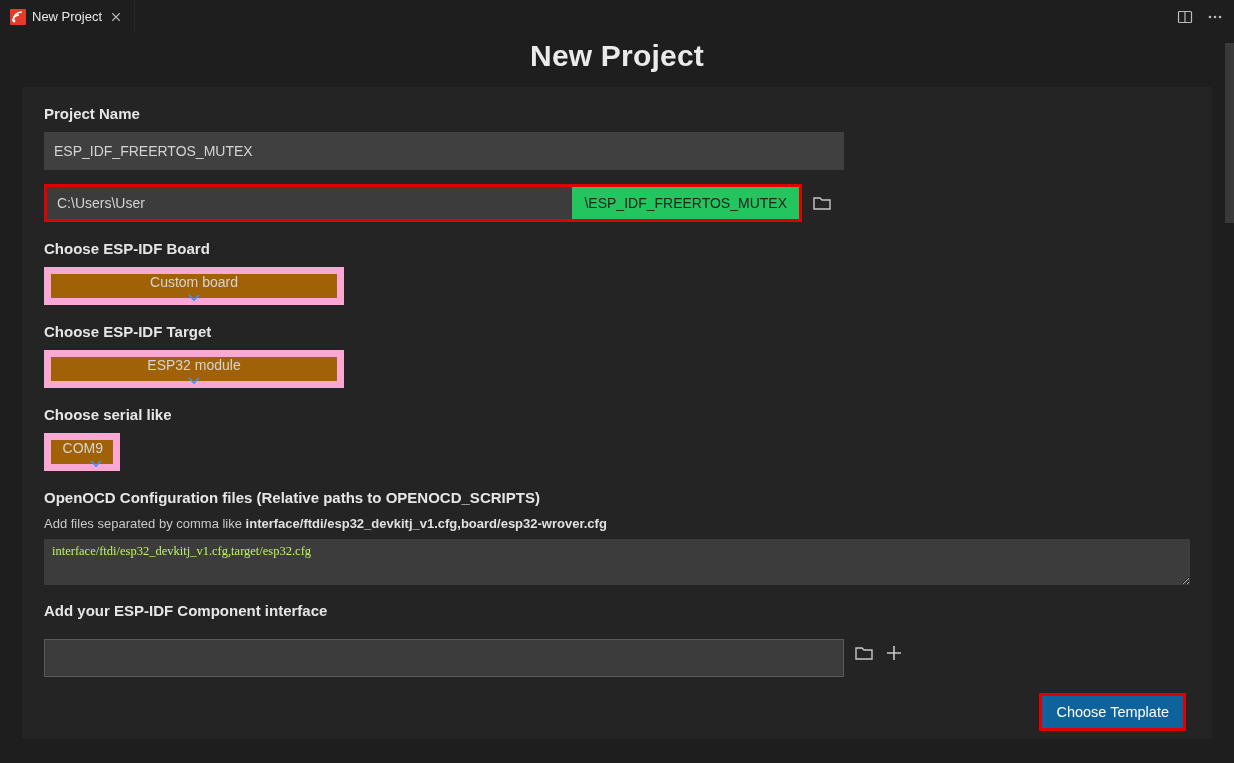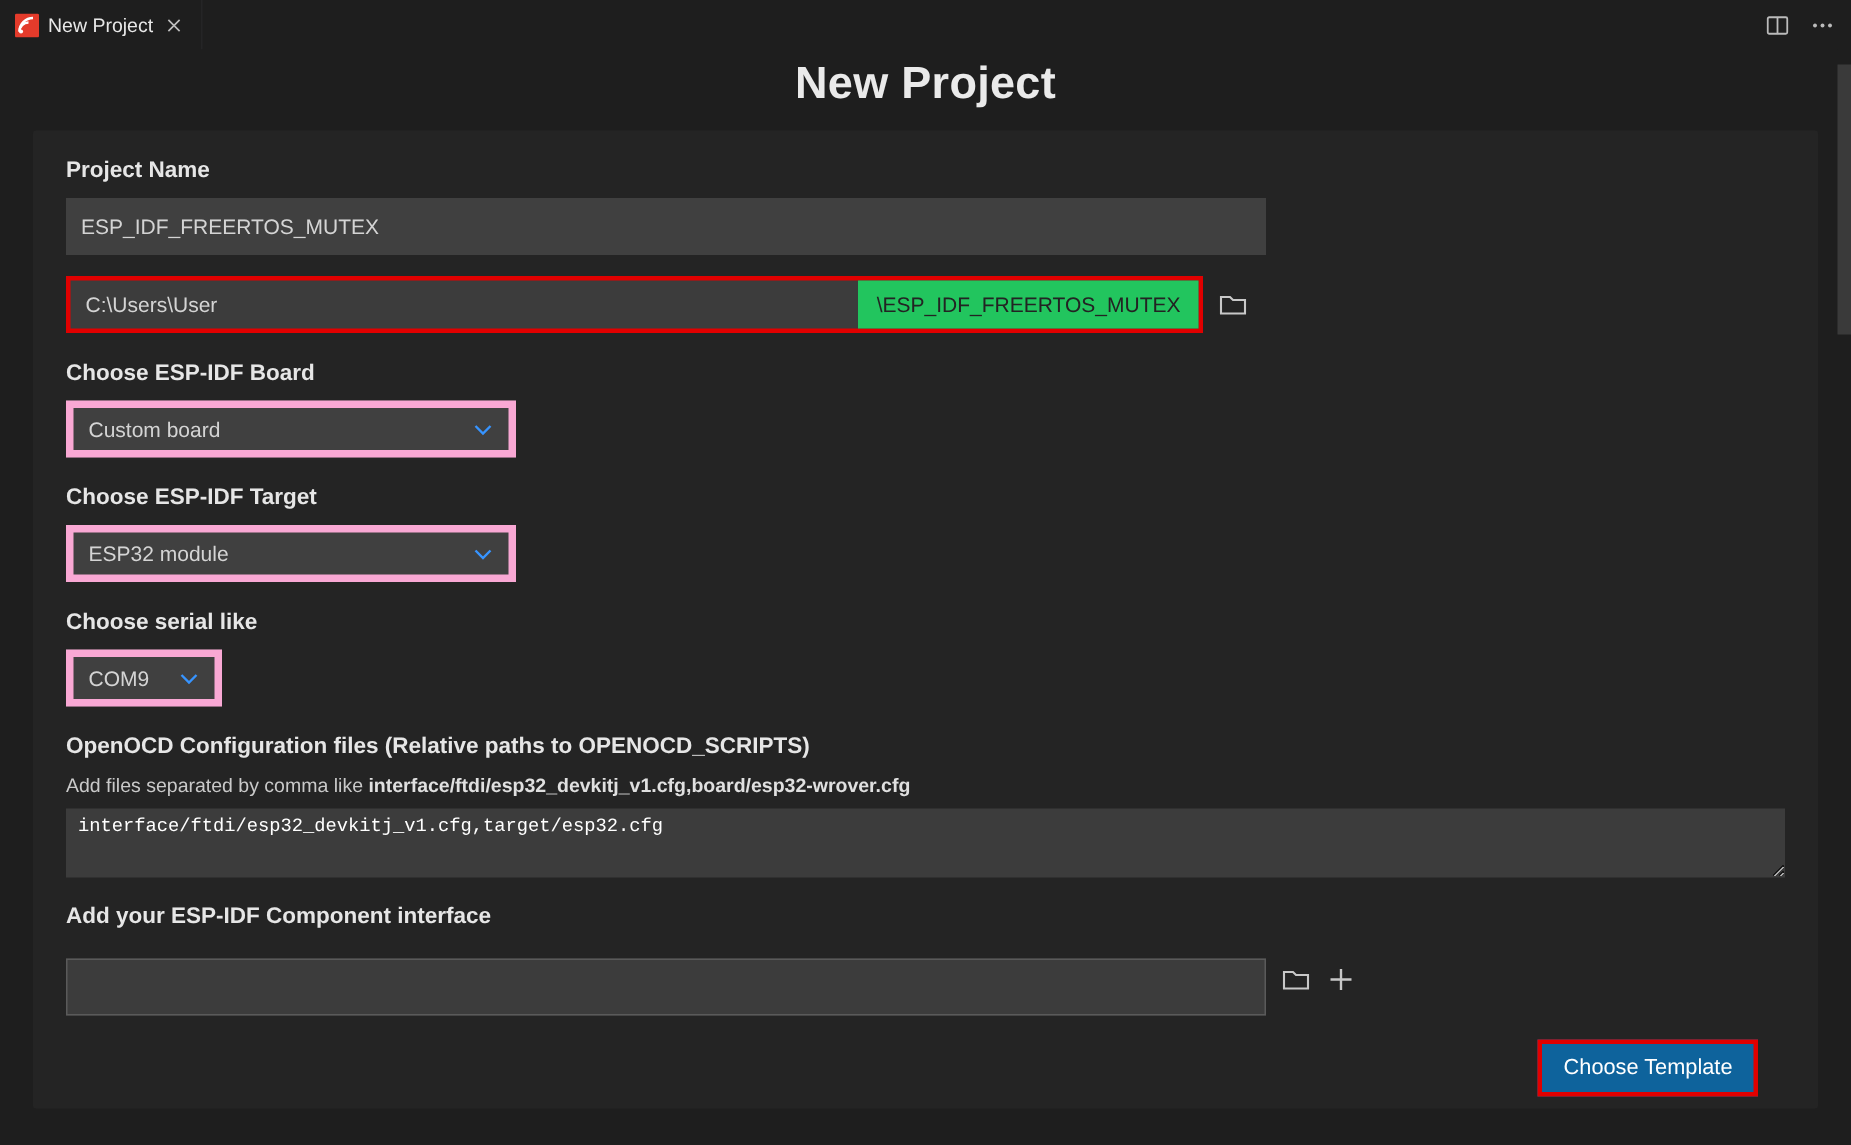--- a/index.html
+++ b/index.html
@@ -127,68 +127,69 @@
     white-space: nowrap;
   }
   .folder-icon {
     width: 20px; height: 20px;
     color: #c8c8c8; cursor: pointer;
   }
 
   
   .select {
     height: 38px;
-    background: #404040;
-    border: 5px solid #f9a8d4;
+    background: #a16207;
+    border: 7px solid #f9a8d4;
     display: flex; align-items: center; justify-content: space-between;
     padding: 0 10px;
     color: #d4d4d4; font-size: 14px;
     cursor: pointer;
+    flex-direction: column;
   }
   .select.w300 { width: 300px; }
-  .select.w96  { width: 104px; }
+  .select.w96  { width: 76px; align-items: flex-end; }
   .chevron {
     width: 14px; height: 14px; color: #3794ff;
   }
 
   .spacer-18 { height: 18px; }
   .spacer-14 { height: 14px; }
 
   .hint-line { color: #c9c9c9; font-size: 13px; margin-top: 6px; }
   .hint-line b { font-weight: 600; color: #e0e0e0; }
 
   .textarea {
     margin-top: 8px;
     width: 100%;
     height: 46px;
     background: #3c3c3c;
     border: none; outline: none; resize: vertical;
-    color: #ffffff; font-size: 12.5px;
+    color: #bef264; font-size: 12.5px;
     padding: 5px 8px;
-    font-family: Liberation Mono, monospace;
+    font-family: Liberation Serif, serif;
   }
 
   .component-input {
     margin-top: 10px;
     width: 800px; height: 38px;
     background: #3c3c3c;
     border: 1px solid #5a5a5a;
     color: #d4d4d4; font-size: 14px;
     padding: 0 10px; outline: none;
   }
 
   .plus-btn {
     width: 20px; height: 20px;
     display: flex; align-items: center; justify-content: center;
     color: #c8c8c8; cursor: pointer;
   }
 
   .primary-btn {
     position: absolute;
-    right: 40px; bottom: 8px;
+    right: 26px; bottom: 8px;
     background: #0e639c;
     color: #ffffff;
     font-size: 14.5px;
     padding: 8px 14px;
     border: 3px solid #e10000;
     cursor: pointer;
   }
 </style>
 </head>
 <body>

